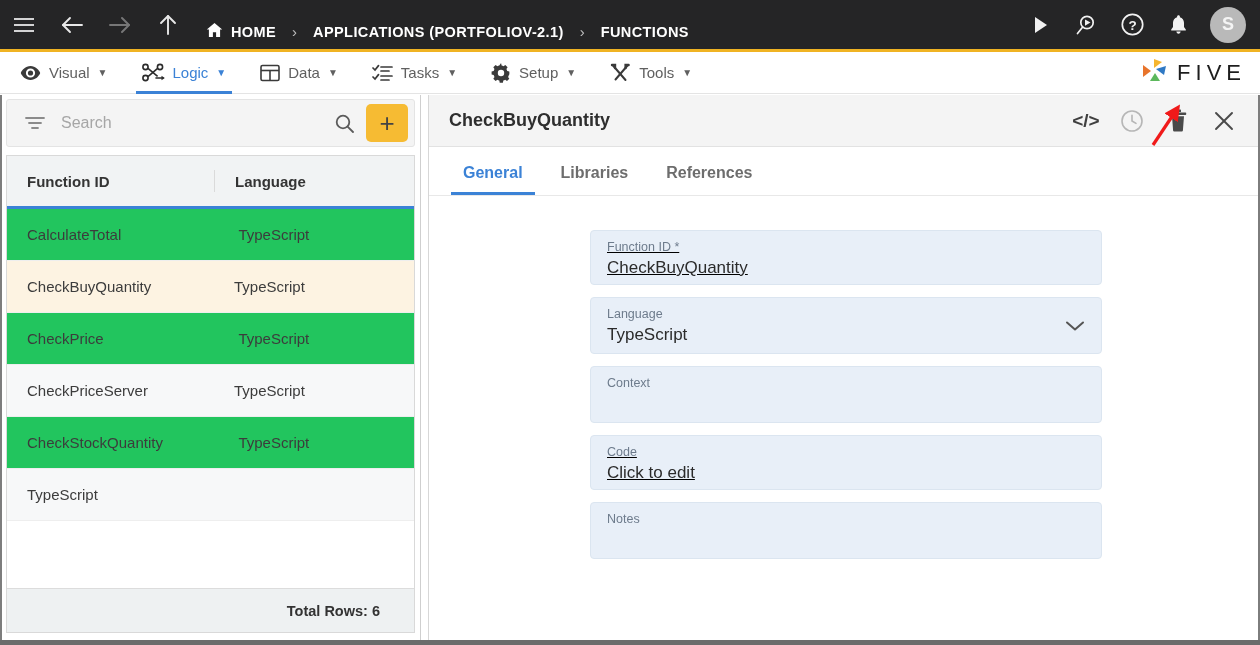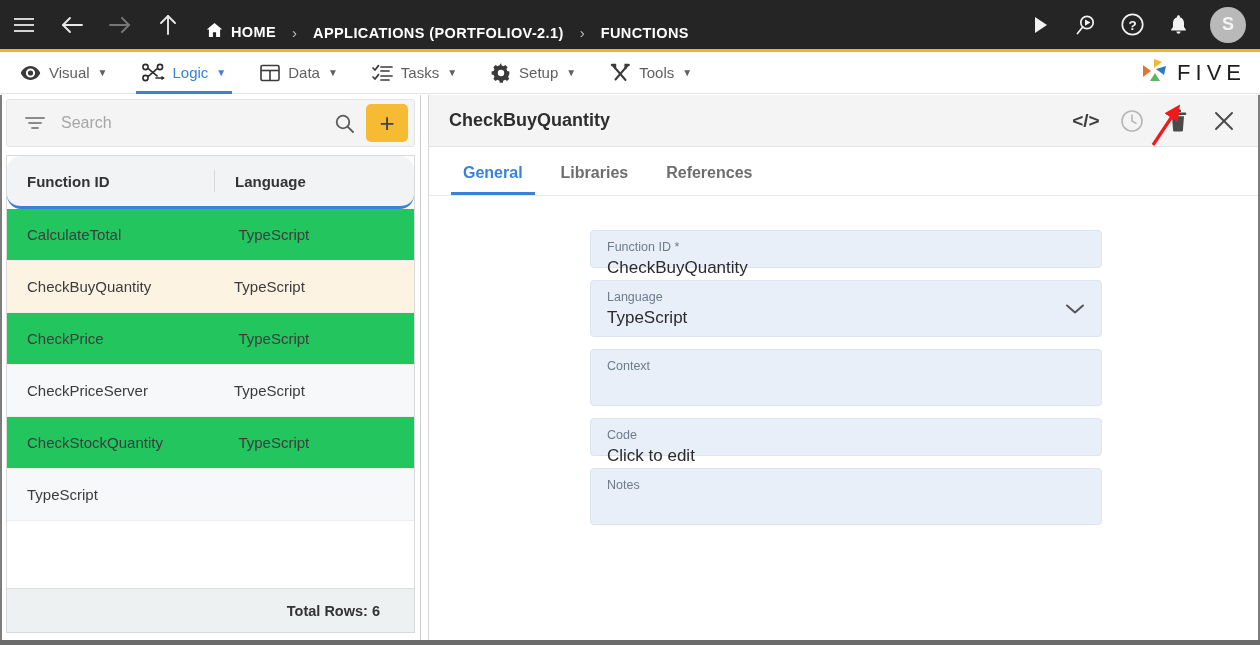--- a/index.html
+++ b/index.html
@@ -19,21 +19,21 @@
   }
   .topbar-icons { display: flex; align-items: center; gap: 0px; }
   .tb-btn {
     width: 48px; height: 50px;
     display: flex; align-items: center; justify-content: center;
     color: #e8e8e8;
   }
   .tb-btn svg { display: block; }
   .tb-arrow-fwd { opacity: 0.42; }
 
-  .crumbs { display: flex; align-items: flex-end; margin-left: 14px; margin-top: 14px; }
+  .crumbs { display: flex; align-items: center; margin-left: 14px; margin-top: 14px; }
   .crumb {
     display: flex; align-items: center; gap: 8px;
     color: #ffffff; font-size: 14.5px; font-weight: bold;
     letter-spacing: 0.4px; white-space: nowrap;
   }
   .crumb-sep {
     color: #d8d8d8; font-size: 15px; margin: 0 16px; opacity: .85;
     font-weight: normal;
   }
 
@@ -113,21 +113,21 @@
     font-family: "Liberation Sans", sans-serif;
   }
 
   .grid {
     position: absolute; left: 6px; top: 60px; width: 409px; height: 478px;
     border: 1px solid #d9d9d9; background: #fff;
     display: flex; flex-direction: column;
   }
   .grid-head {
     height: 53px; background: #f1f3f4; display: flex; align-items: center;
-    border-bottom: 3px solid #3b82d6; position: relative; border-radius: 14px;
+    border-bottom: 3px solid #3b82d6; position: relative;
   }
   .th {
     font-size: 15px; font-weight: bold; color: #343434;
     padding-left: 20px; display: flex; align-items: center; height: 100%;
   }
   .th.col1 { width: 207px; }
   .th.col2 { width: 200px; border-left: 1px solid #dadada; height: 22px; align-items: center; }
   .grid-body { flex: 1; overflow: hidden; }
   .row {
     height: 52px; display: flex; align-items: center;
@@ -178,21 +178,21 @@
     height: 3px; background: #3b82d6;
   }
 
   .form-area { padding-top: 34px; }
   .form-col { width: 512px; margin-left: 161px; }
 
   .field {
     background: #e8eff8; border: 1px solid #dbe5f0; border-radius: 4px;
     margin-bottom: 12px; padding: 9px 16px 0 16px; position: relative;
   }
-  .field.h-small { height: 38px; }
+  .field.h-small { height: 55px; text-decoration: underline; }
   .field.h-medium { height: 57px; }
   .field-label {
     font-size: 12.5px; color: #6d7b8c; line-height: 1.2;
   }
   .field-value {
     font-size: 17px; color: #2b2b2b; margin-top: 3px; line-height: 1.2;
   }
   .chev {
     position: absolute; right: 16px; top: 50%; transform: translateY(-50%);
     color: #555; display: flex; align-items: center;

